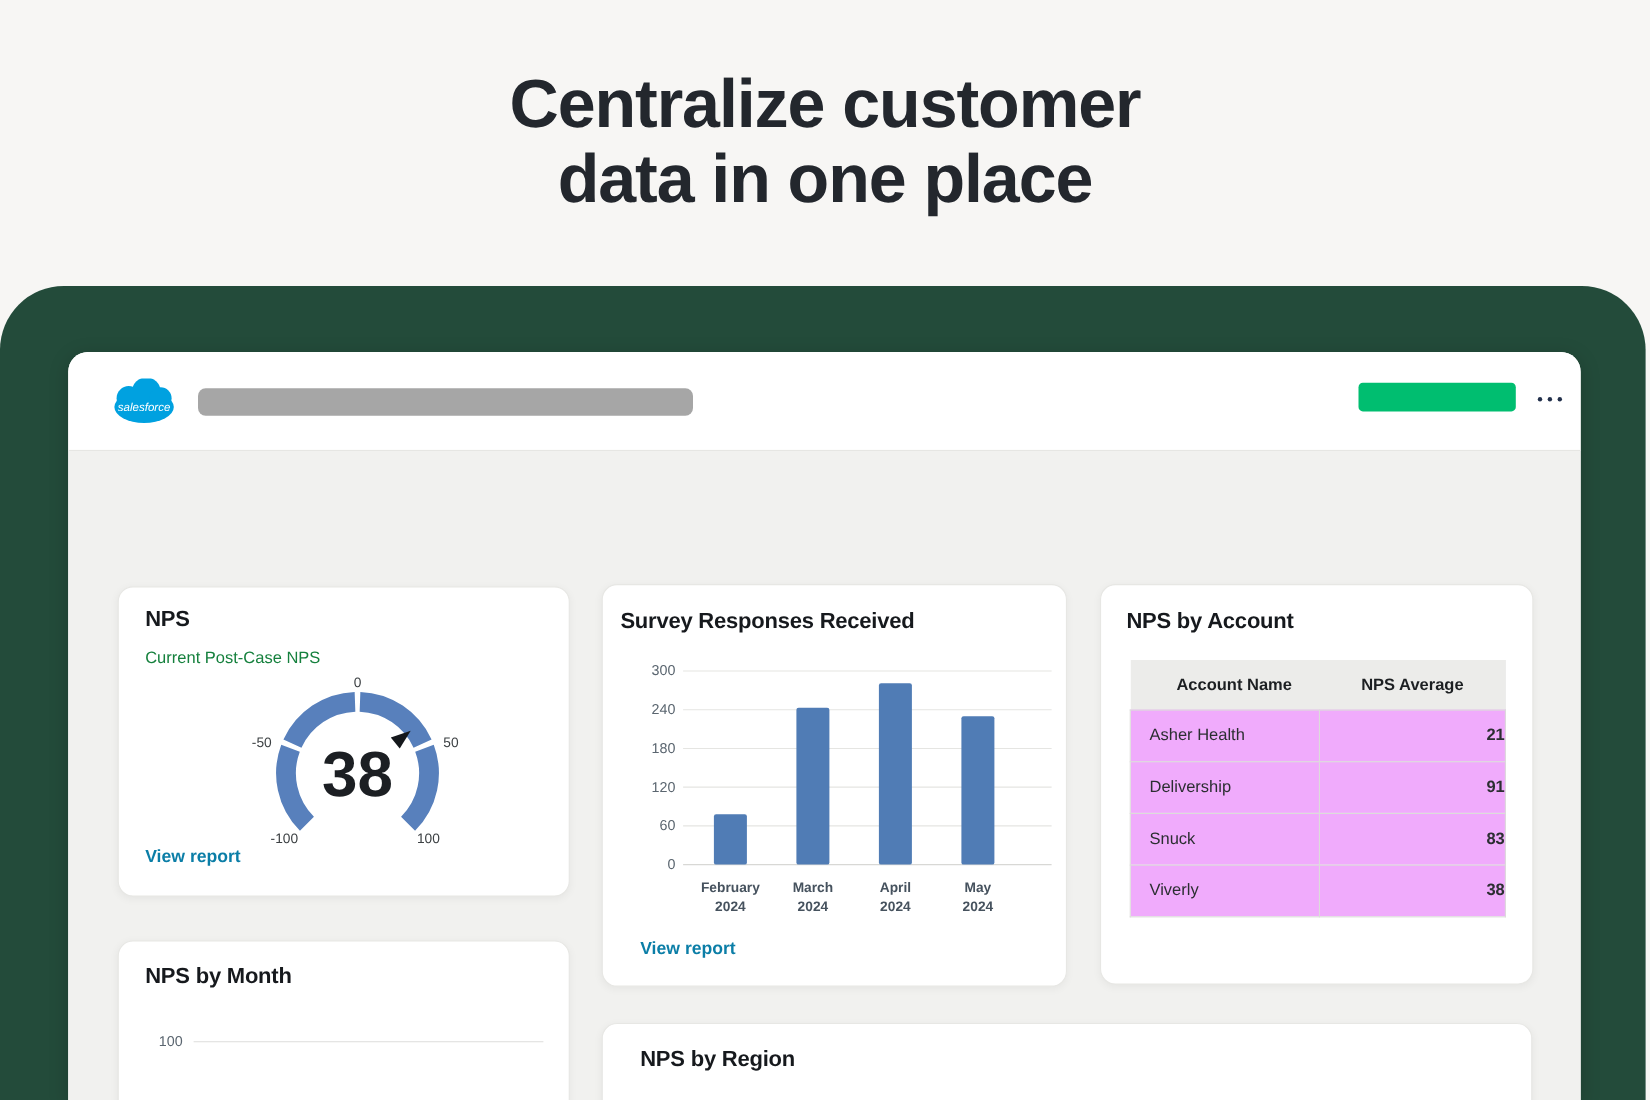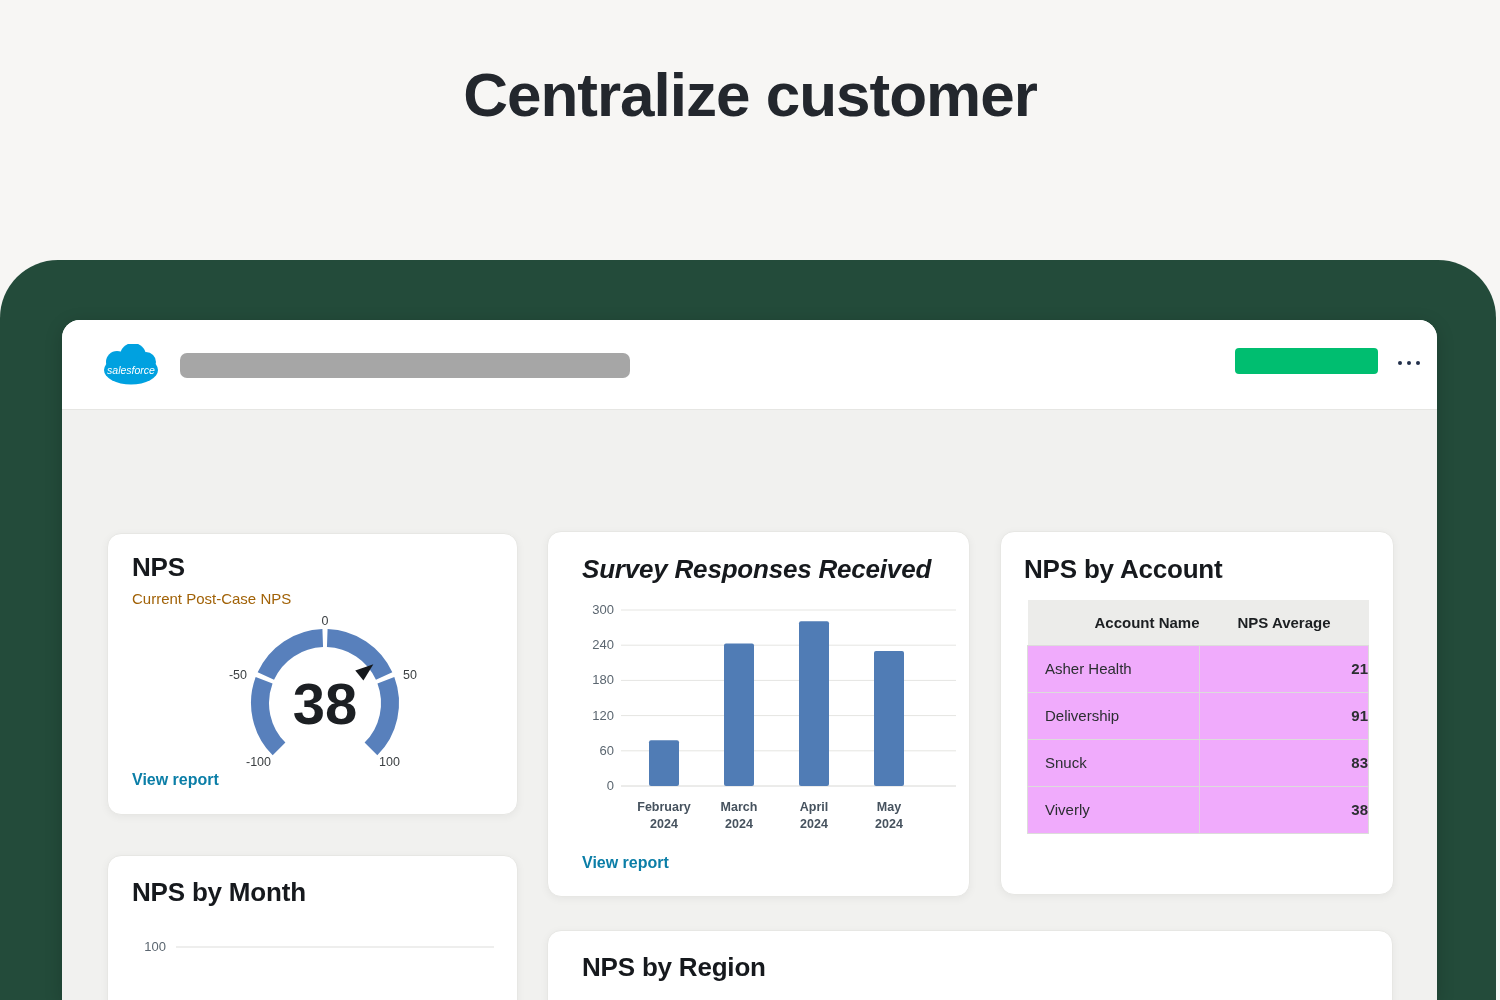--- a/index.html
+++ b/index.html
@@ -22,41 +22,41 @@
     background:#a6a6a6; border-radius:7px; }
   .cta-btn { position:absolute; left:1173px; top:28px; width:143px; height:26px;
     background:#00be70; border:none; border-radius:4px; cursor:pointer; }
   .menu-dots { position:absolute; left:1336px; top:41px; display:flex; gap:5px; cursor:pointer; }
   .menu-dots i { width:4px; height:4px; border-radius:50%; background:#22304b; }
 
   .win-body { position:relative; height:590px; background:#f1f1ef; }
 
   .card { position:absolute; background:#ffffff; border:1px solid #e7e7e4; border-radius:14px;
     box-shadow:0 2px 8px rgba(0,0,0,0.05); }
-  .card-title { font-size:26px; font-weight:700; color:#16191d; letter-spacing:-0.2px; }
-  .card-sub { font-size:15px; color:#a16207; }
+  .card-title { font-size:20px; font-weight:700; color:#16191d; letter-spacing:-0.2px; }
+  .card-sub { font-size:15px; color:#15803d; }
   .view-report { font-size:16px; font-weight:700; color:#0b7ea7; text-decoration:none; cursor:pointer; }
 
   .card-nps { left:45px; top:123px; width:411px; height:282px; }
   .card-nps .card-title { position:absolute; left:24px; top:18px; }
   .card-nps .card-sub { position:absolute; left:24px; top:56px; }
   .card-nps .view-report { position:absolute; left:24px; top:237px; }
   .gauge-svg { position:absolute; left:97px; top:74px; }
 
   .card-survey { left:485px; top:121px; width:423px; height:366px; }
-  .card-survey .card-title { position:absolute; left:34px; top:22px;font-style:italic; }
+  .card-survey .card-title { position:absolute; left:16px; top:22px; }
   .card-survey .view-report { position:absolute; left:34px; top:322px; }
   .survey-svg { position:absolute; left:0; top:0; }
 
   .card-account { left:938px; top:121px; width:394px; height:364px; }
   .card-account .card-title { position:absolute; left:23px; top:22px; }
   .acct-table { position:absolute; left:26px; top:68px; width:342px; border-collapse:collapse;
     font-size:15px; color:#2b2e31; }
   .acct-table th { background:#ececea; height:45px; font-size:15px; font-weight:700; color:#1c1f22; }
-  .acct-table th:first-child { text-align:right; padding-left:17px; }
+  .acct-table th:first-child { text-align:center; padding-left:17px; }
   .acct-table td { height:47px; border:1px solid #dcdcda; background:#f0abfc; }
   .acct-table td:first-child { padding-left:17px; }
   .acct-table td:last-child { text-align:right; font-weight:700; }
 
   .card-month { left:45px; top:445px; width:411px; height:320px; }
   .card-month .card-title { position:absolute; left:24px; top:21px; }
   .month-svg { position:absolute; left:0; top:0; }
 
   .card-region { left:485px; top:520px; width:846px; height:300px; }
   .card-region .card-title { position:absolute; left:34px; top:21px; }
@@ -66,20 +66,21 @@
   .cat-label { font-size:12.5px; font-weight:600; fill:#46525e; }
   .gauge-tick { font-size:12.5px; fill:#3c4043; }
   .region-label { font-size:13px; font-weight:700; fill:#374352; }
   svg text { font-family:"Liberation Sans", sans-serif; }
 </style>
 </head>
 <body>
 
 <div class="headline">
   <div>Centralize customer</div>
+  <div>data in one place</div>
 </div>
 
 <div class="green-panel"></div>
 
 <div class="window">
 
   <div class="win-header">
     <svg class="logo" viewBox="0 0 58 44">
       <ellipse cx="29" cy="26" rx="27" ry="14.5" fill="#00a1e0"></ellipse>
       <circle cx="15" cy="18" r="11" fill="#00a1e0"></circle>

